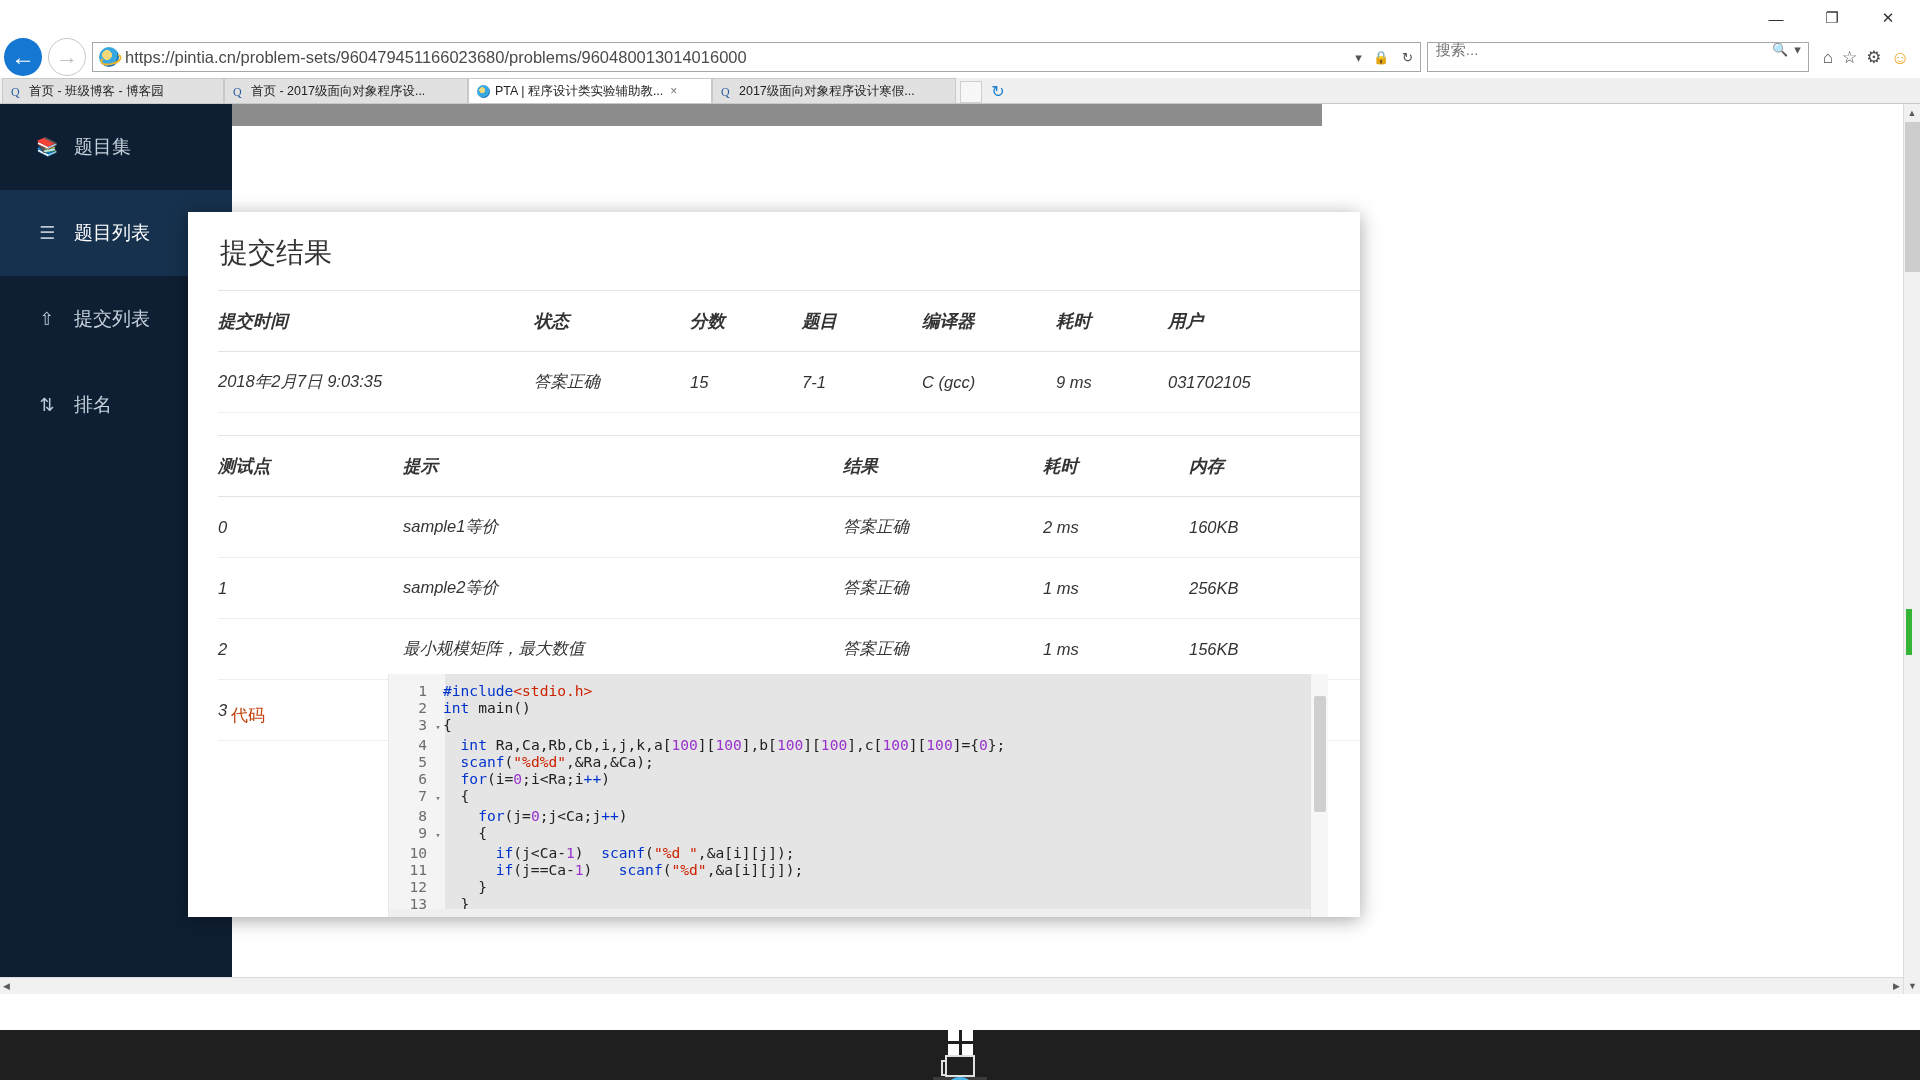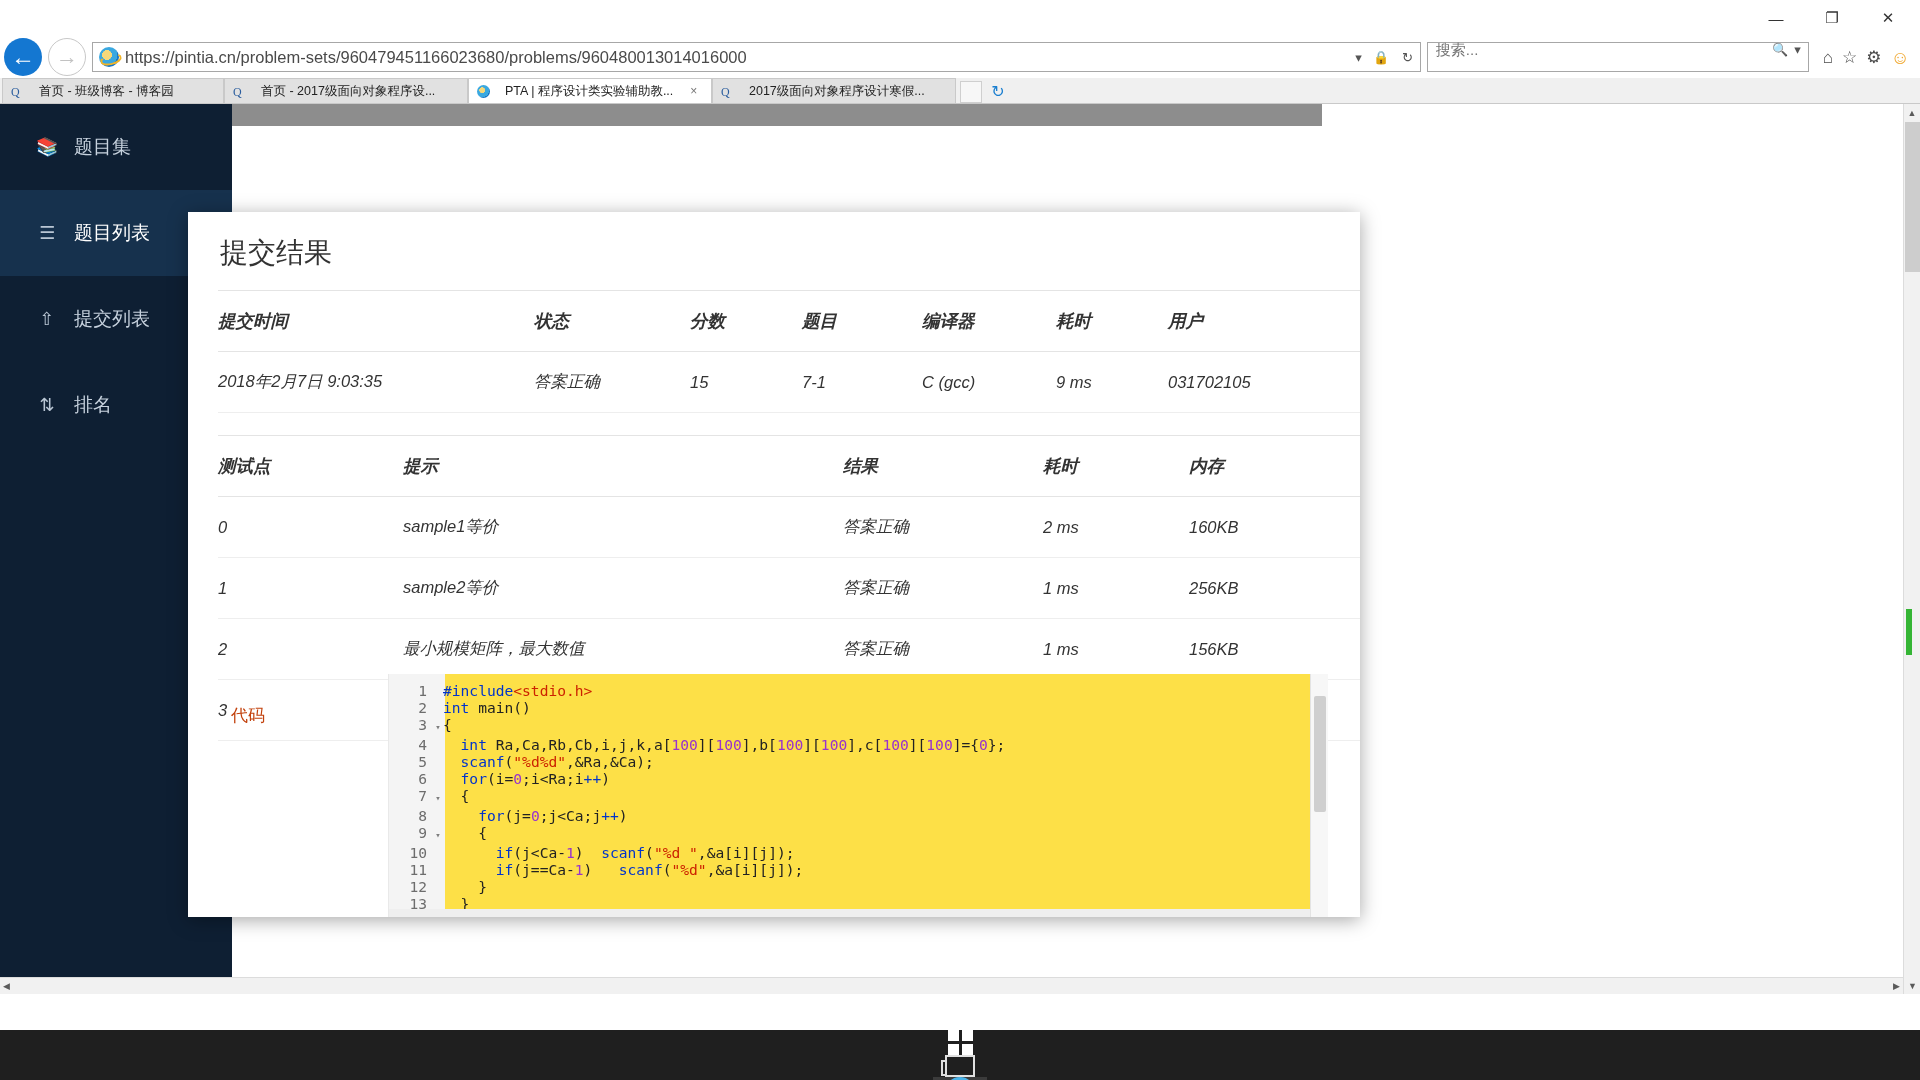--- a/index.html
+++ b/index.html
@@ -62,21 +62,21 @@
   }
   .tool-icons { display: flex; align-items: center; gap: 9px; padding-left: 8px; flex: 0 0 auto; }
   .tool-icons span { font-size: 17px; color: #4b4b4b; line-height: 1; }
   .tool-icons .smiley { color: #f0a830; font-size: 19px; }
 
   .tabstrip {
     height: 26px; background: #f0f0f0; display: flex; align-items: flex-end;
     border-bottom: 1px solid #c9c9c9; padding-left: 2px;
   }
   .tab {
-    height: 25px; display: flex; align-items: center; gap: 15px; padding: 0 8px;
+    height: 25px; display: flex; align-items: center; gap: 5px; padding: 0 8px;
     font-size: 12.5px; color: #222; background: #e1e1e1; border: 1px solid #c9c9c9;
     border-bottom: none; max-width: 244px; overflow: hidden; white-space: nowrap;
     position: relative;
   }
   .tab.active { background: #ffffff; }
   .tab .favicon { width: 13px; height: 13px; flex: 0 0 auto; position: relative; }
   .tab .favicon.blog::before {
     content: "Q"; position: absolute; inset: 0; font-size: 12px; color: #2a5d9e;
     font-family: "Liberation Serif", serif;
   }
@@ -161,21 +161,21 @@
 
   
   .code-wrap {
     position: absolute; left: 30px; top: 462px; width: 1142px; height: 243px;
     display: flex;
   }
   .code-label {
     width: 170px; font-size: 17px; color: #c2410c; padding-top: 30px; padding-left: 13px;
   }
   .code-area {
-    position: relative; width: 940px; height: 243px; background: #fde047;
+    position: relative; width: 940px; height: 243px; background: #e5e5e5;
     border-left: 1px solid #e9e9e9;
   }
   .code-gutter-bg {
     position: absolute; left: 0; top: 0; width: 56px; height: 243px; background: #f4f4f4;
   }
   pre.code {
     position: absolute; left: 0; top: 8px; margin: 0;
     font-family: "DejaVu Sans Mono", "Liberation Mono", monospace;
     font-size: 14.6px; line-height: 17px; white-space: pre;
   }

